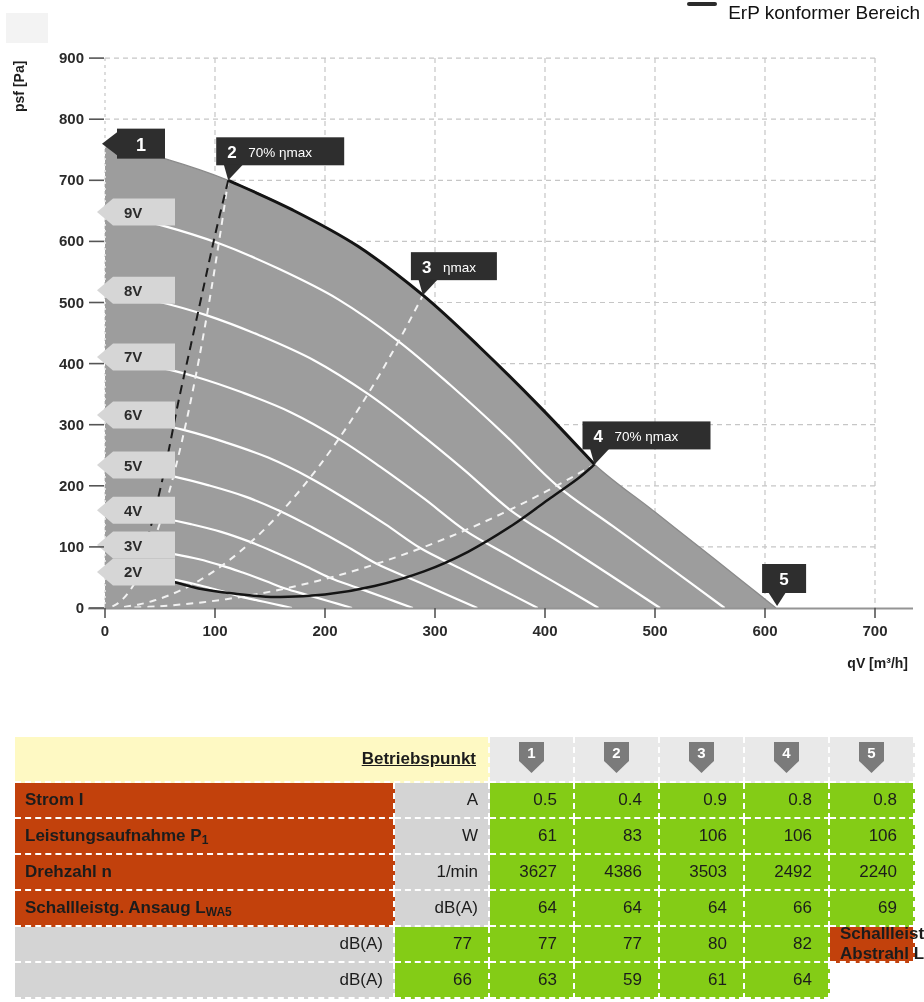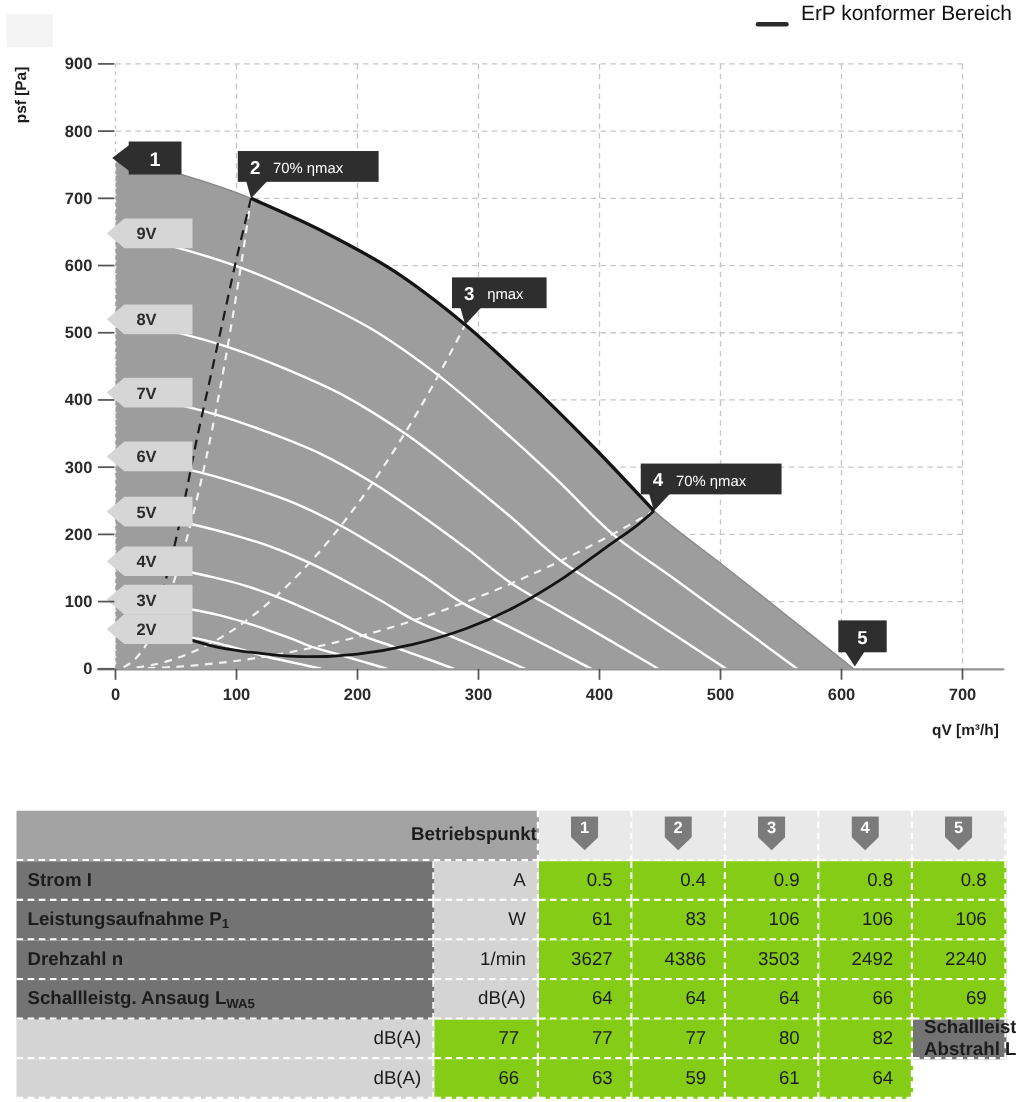--- a/index.html
+++ b/index.html
@@ -1,37 +1,37 @@
 <!DOCTYPE html>
 <html><head>
 <meta charset="utf-8">
 <style>
   html,body{margin:0;padding:0;background:#fff;}
   body{width:924px;height:1002px;position:relative;overflow:hidden;
        font-family:"Liberation Sans",sans-serif;-webkit-font-smoothing:antialiased;}
   .faint-sq{position:absolute;left:6px;top:13px;width:42px;height:30px;background:#f3f3f3;}
-  .legend{position:absolute;top:2px;right:4px;display:flex;align-items:flex-end;gap:11px;}
+  .legend{position:absolute;top:2px;right:4px;display:flex;align-items:flex-start;gap:11px;}
   .legend-line{width:30px;height:4px;background:#2b2b2b;border-radius:2px;}
   .legend-label{font-size:19px;color:#111;}
   #fan-chart{position:absolute;left:0;top:0;}
   svg text{font-family:"Liberation Sans",sans-serif;}
   .tick-label{font-size:15px;font-weight:bold;fill:#2a2a2a;}
   .axis-unit{font-size:14px;font-weight:bold;fill:#1d1d1d;}
   
   .tbl{position:absolute;left:15px;top:737px;width:900px;display:grid;
        grid-template-columns:380px 95px repeat(5,85px);font-size:17px;color:#1c1c1c;}
   .tbl .cell{box-sizing:border-box;border-right:2px dashed #fff;border-bottom:2px dashed #fff;
        display:flex;align-items:center;}
-  .hl{grid-column:1/3;height:46px;background:#a3a3a3;justify-content:flex-end;
-      font-weight:bold;}
+  .hl{grid-column:1/3;height:46px;background:#fef9c3;justify-content:flex-end;
+      padding-right:12px;font-weight:bold;text-decoration:underline;}
   .hp{height:46px;background:#e9e9e9;justify-content:center;align-items:flex-start!important;}
   .pent{width:25px;height:31px;margin-top:5px;background:#7b7b7b;color:#fff;
         font-weight:bold;font-size:15px;text-align:center;line-height:21px;
         clip-path:polygon(0 0,100% 0,100% 61%,50% 100%,0 61%);}
-  .cl{height:36px;background:#737373;font-weight:bold;padding-left:10px;}
+  .cl{height:36px;background:#c2410c;font-weight:bold;padding-left:10px;}
   .cu{height:36px;background:#d4d4d4;justify-content:flex-end;padding-right:10px;}
   .cv{height:36px;background:#84cc16;justify-content:flex-end;padding-right:16px;}
   .sub{font-size:12px;font-weight:bold;align-self:flex-end;padding-bottom:6px;}
 </style>
 </head>
 <body>
 
 <div class="faint-sq"></div>
 
 <div class="legend">

